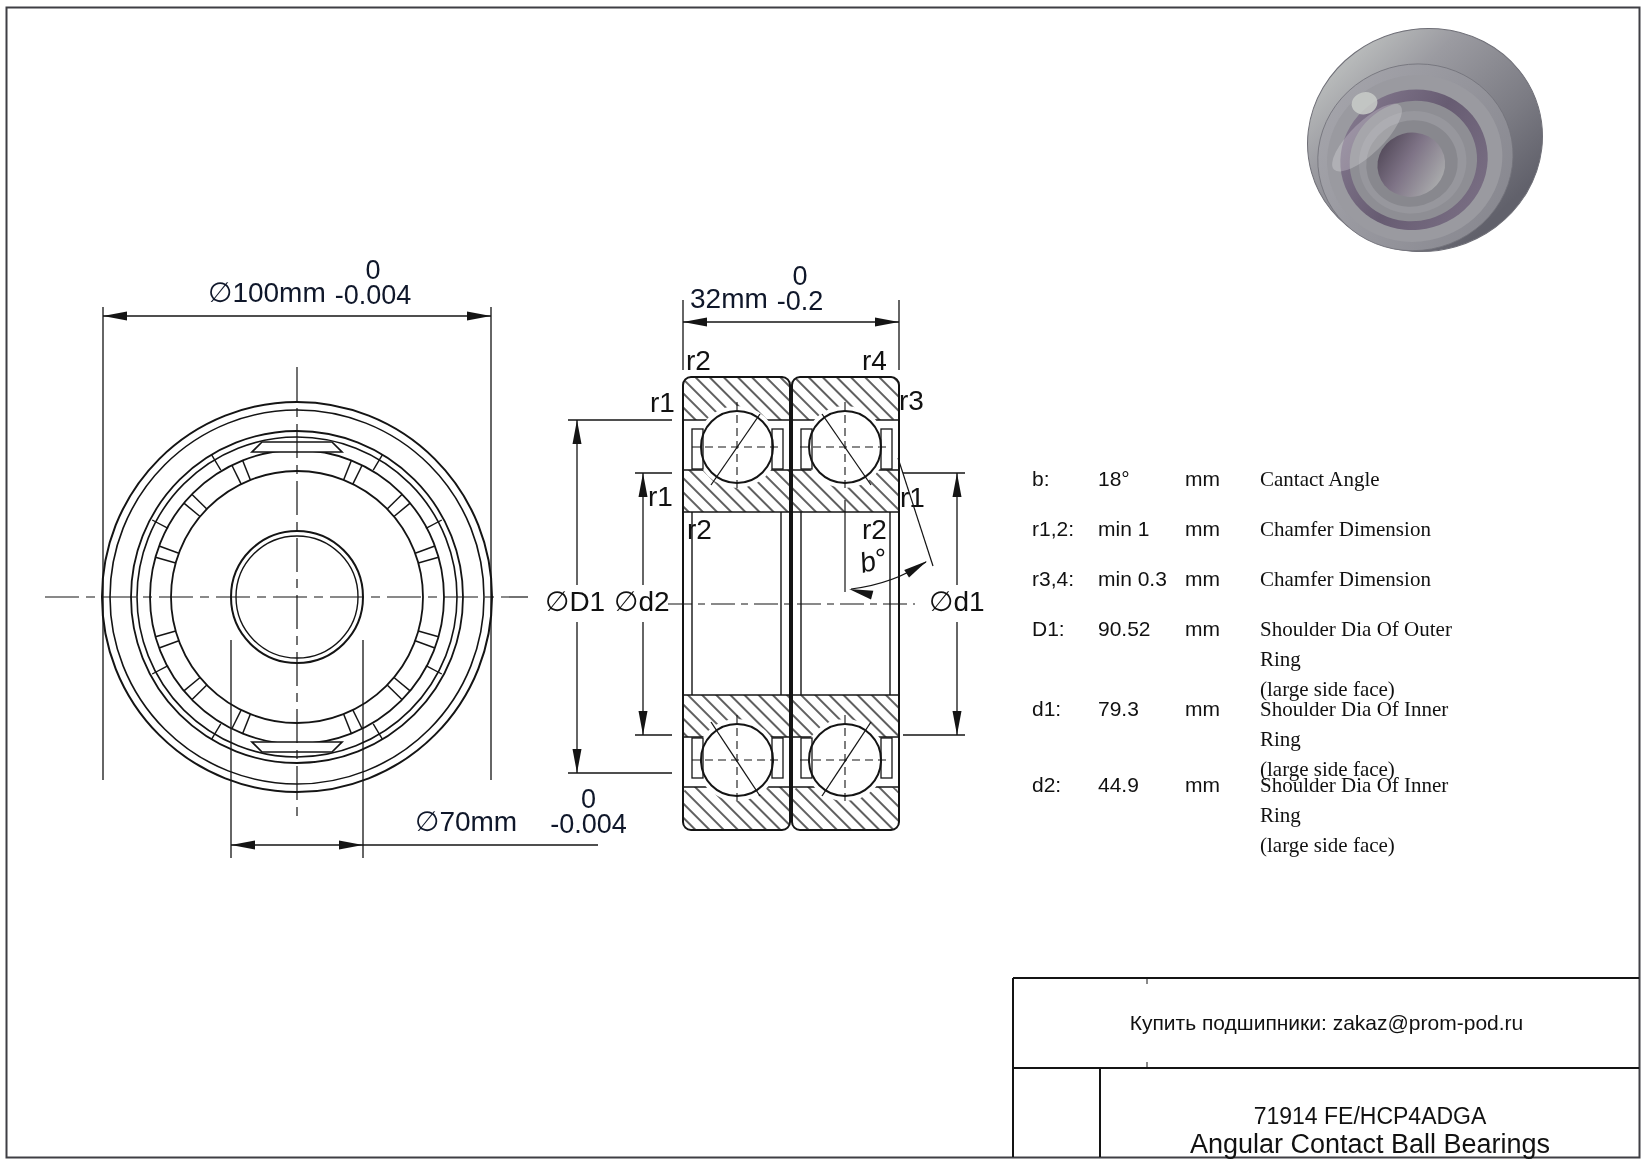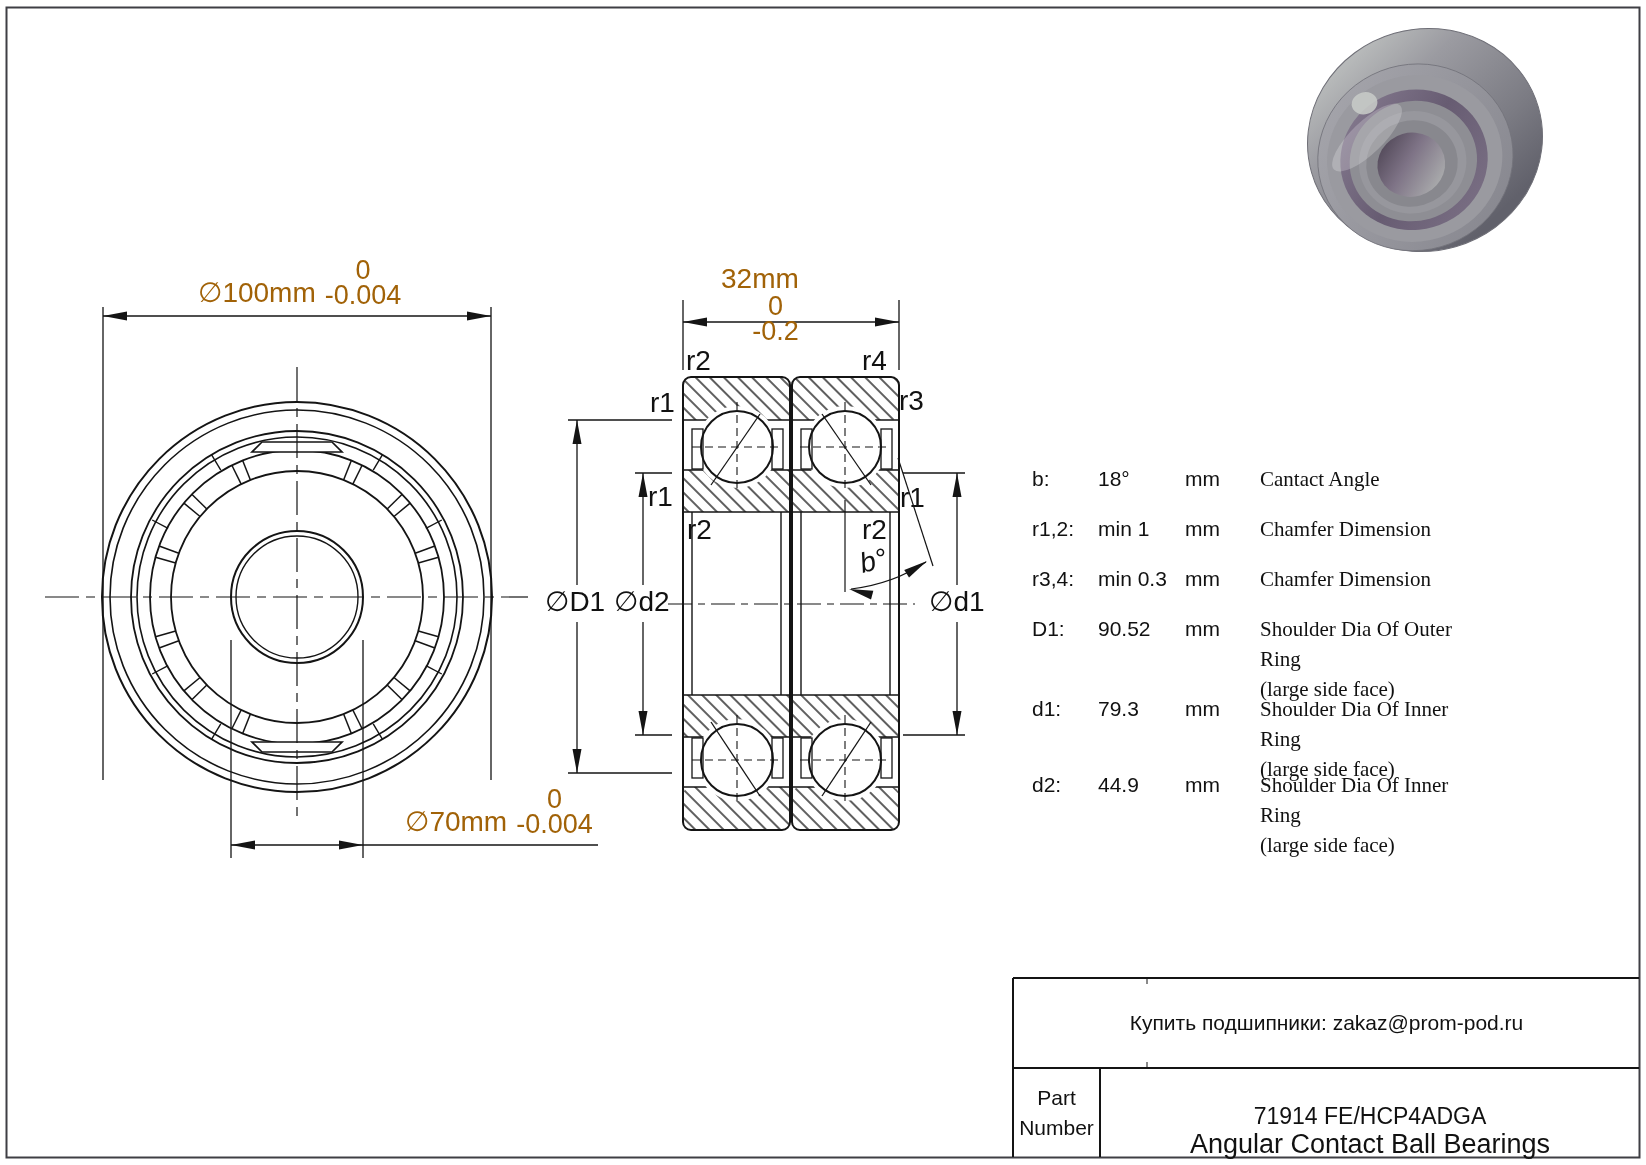--- a/index.html
+++ b/index.html
@@ -1,20 +1,20 @@
 <!DOCTYPE html>
 <html><head>
 <meta charset="utf-8">
 <style>
   html,body{margin:0;padding:0;background:#fff;}
   #page{position:relative;width:1646px;height:1165px;background:#ffffff;overflow:hidden;
         font-family:"Liberation Sans","DejaVu Sans",sans-serif;color:#111;}
   #page svg{position:absolute;left:0;top:0;}
   .lbl{position:absolute;font-size:28px;line-height:30px;color:#111;white-space:nowrap;}
-  .dim{position:absolute;display:flex;align-items:flex-end;font-size:28px;color:#a16207;white-space:nowrap;}
+  .dim{position:absolute;display:flex;align-items:flex-end;font-size:28px;color:#0f172a;white-space:nowrap;margin-left:10px;}
   .dim .main{line-height:30px;}
   .dim .tol{display:flex;flex-direction:column;align-items:center;margin-left:9px;font-size:27px;line-height:25px;}
   .angle-lbl{transform:rotate(-14deg);font-style:italic;}
   .spec-row{position:absolute;left:1032px;width:420px;font-size:21px;line-height:30px;}
   .spec-row .sl{position:absolute;left:0;}
   .spec-row .sv{position:absolute;left:66px;}
   .spec-row .su{position:absolute;left:153px;}
   .spec-row .sd{position:absolute;left:228px;font-family:Liberation Serif, serif;}
   .spec-row .sd span{display:block;}
   .tb-cell{position:absolute;display:flex;align-items:center;justify-content:center;text-align:center;}
@@ -279,29 +279,29 @@
   </g>
 </svg>
 
 <div class="dim" style="left:198px;top:258px;">
   <span class="main">∅100mm</span>
   <span class="tol">
     <span>0</span>
     <span>-0.004</span>
   </span>
 </div>
-<div class="dim" style="left:405px;top:787px;">
+<div class="dim" style="left:405px;top:787px;gap:24px;">
   <span class="main">∅70mm</span>
   <span class="tol">
     <span>0</span>
     <span>-0.004</span>
   </span>
 </div>
 
-<div class="dim" style="left:721px;top:264px;flex-direction:column;">
+<div class="dim" style="left:680px;top:264px;">
   <span class="main">32mm</span>
   <span class="tol">
     <span>0</span>
     <span>-0.2</span>
   </span>
 </div>
 
 <div class="lbl" style="left:686px;top:346px;">r2</div>
 <div class="lbl" style="left:862px;top:346px;">r4</div>
 <div class="lbl" style="left:650px;top:388px;">r1</div>
@@ -365,22 +365,18 @@
   <span class="sl">d2:</span>
   <span class="sv">44.9</span>
   <span class="su">mm</span>
   <span class="sd">
         <span>Shoulder Dia Of Inner Ring</span>
         <span>(large side face)</span>
       </span>
 </div>
 
 <div class="tb-cell" id="tb-contact">Купить подшипники: zakaz@prom-pod.ru</div>
-<div class="tb-cell" id="tb-partlabel">
-  <span>Part</span>
-  <span>Number</span>
-</div>
 <div class="tb-cell" id="tb-pn">
   <span class="pn">71914 FE/HCP4ADGA</span>
   <span class="pt">Angular Contact Ball Bearings</span>
 </div>
 
 </div>
 
 </body></html>

